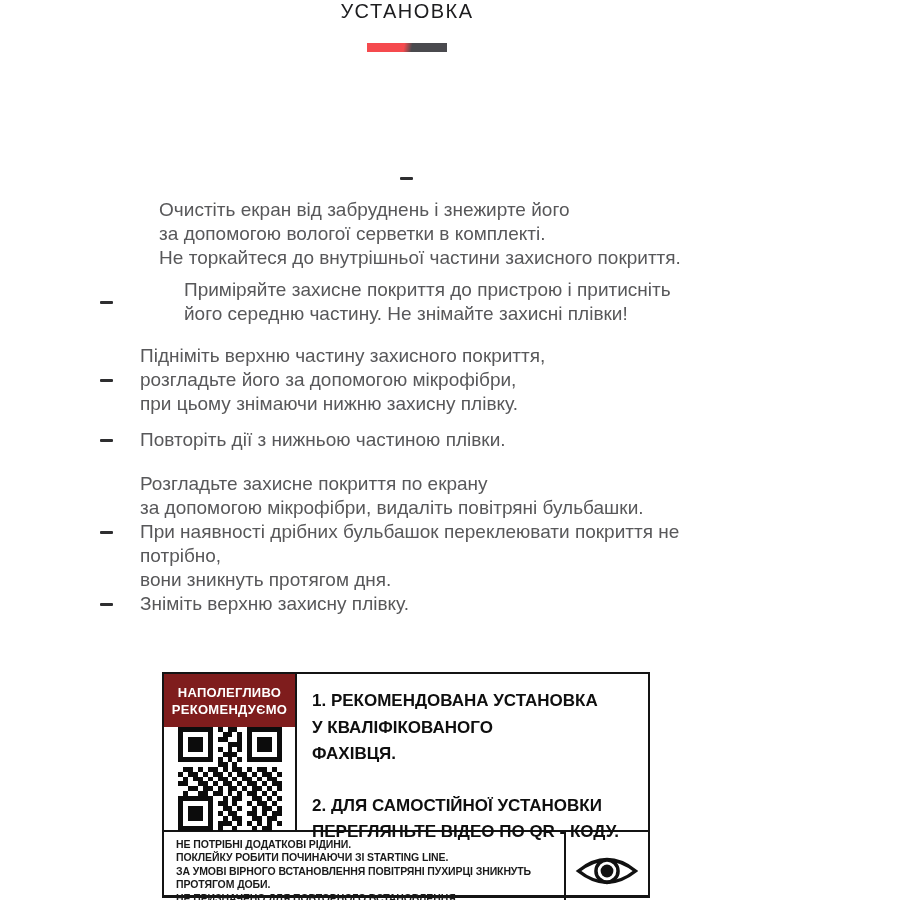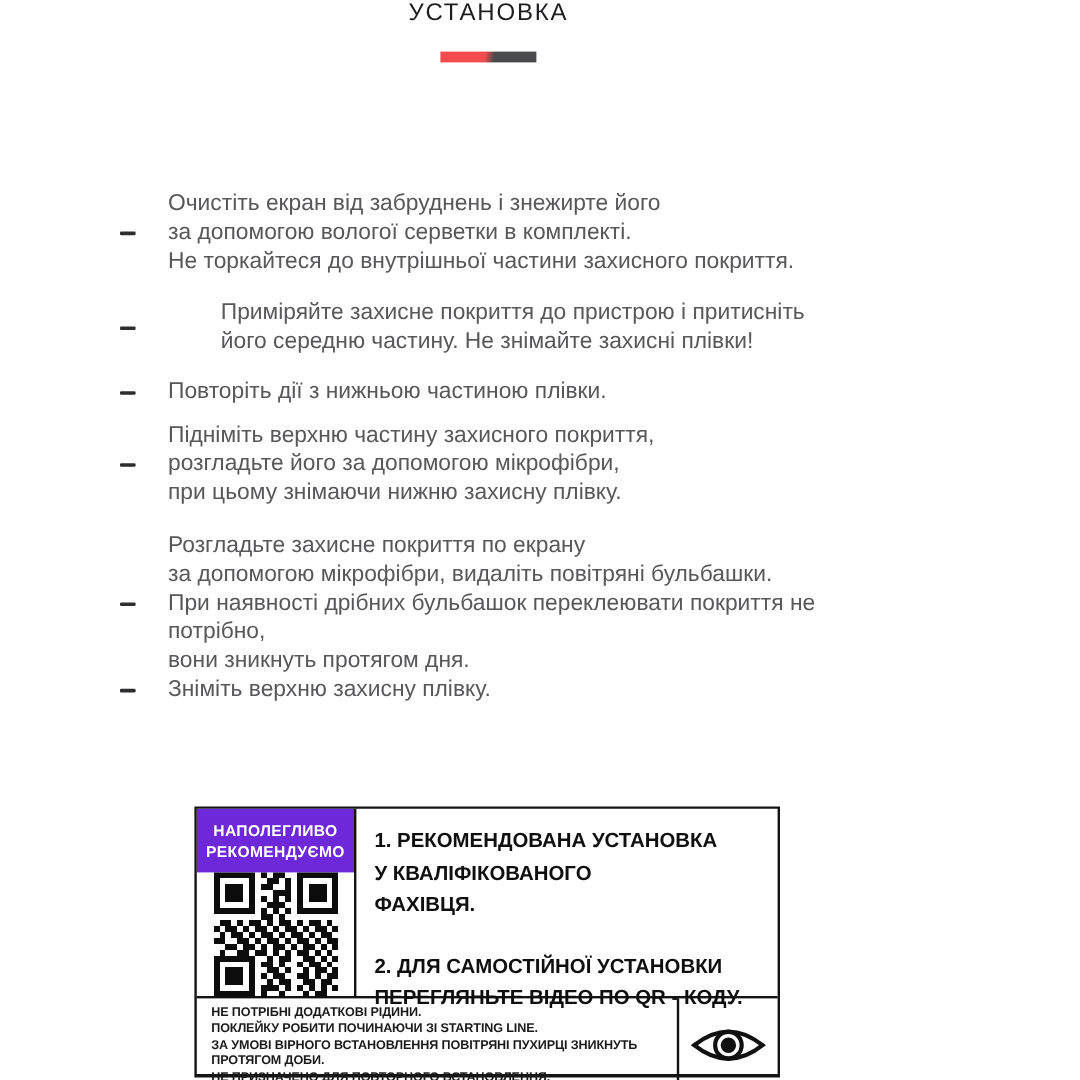--- a/index.html
+++ b/index.html
@@ -14,21 +14,21 @@
   .hdr h1 {
     font-size:20px; font-weight:500; letter-spacing:1.5px; color:#1d1d1f;
   }
   .title-bar {
     width:80px; height:9px; margin:20px auto 0;
     background:linear-gradient(100deg, var(--red) 0%, var(--red) 46%, var(--dark) 56%, var(--dark) 100%);
   }
   
   .steps { position:absolute; left:100px; top:158px; width:640px; list-style:none; }
   .step { display:flex; align-items:center; }
-  .step:nth-child(1){ margin-bottom:19px; }
+  .step:nth-child(1){ margin-bottom:8px;flex-direction:column; }
   .step:nth-child(2){ margin-bottom:18px;gap:44px; }
   .step:nth-child(3){ margin-bottom:12px; }
   .step:nth-child(4){ margin-bottom:20px; }
   .step:nth-child(5){ }
   .dash-col { width:40px; flex:0 0 40px; display:flex; align-items:center; }
   .dash { display:block; width:13px; height:3px; background:#2e2e30; border-radius:1px; }
   .step-text {
     font-size:19px; line-height:24px; color:#58585a; white-space:pre-line;
   }
   
@@ -36,21 +36,21 @@
     position:absolute; left:162px; top:672px; width:488px; height:226px;
     border:2px solid #141414; border-bottom-width:3px;
     display:flex; flex-direction:column; background:#fff;
   }
   .box-top { display:flex; height:158px; border-bottom:2px solid #141414; }
   .box-left {
     width:133px; flex:0 0 133px; border-right:2px solid #141414;
     display:flex; flex-direction:column;
   }
   .box-left-header {
-    background:#6d28d9; color:#ffffff; font-weight:bold; font-size:13px;
+    background:#7f1d1d; color:#ffffff; font-weight:bold; font-size:13px;
     line-height:17px; text-align:center; padding:10px 4px 9px;
     letter-spacing:0.3px; white-space:pre-line;
   }
   .qr-wrap { flex:1; display:flex; align-items:center; justify-content:center; }
   .qr-wrap svg { width:104px; height:104px; shape-rendering:crispEdges; }
   .box-right {
     flex:1; padding:14px 6px 10px 15px; color:#0f0f0f;
     font-weight:bold; font-size:17px; line-height:26.5px;
   }
   .box-item { white-space:pre-line; }
@@ -90,30 +90,30 @@
         <span class="dash"></span>
       </span>
       <span class="step-text">Приміряйте захисне покриття до пристрою і притисніть
 його середню частину. Не знімайте захисні плівки!</span>
     </li>
 
     <li class="step">
       <span class="dash-col">
         <span class="dash"></span>
       </span>
-      <span class="step-text">Повторіть дії з нижньою частиною плівки.</span>
-    </li>
-
-    <li class="step">
-      <span class="dash-col">
-        <span class="dash"></span>
-      </span>
       <span class="step-text">Підніміть верхню частину захисного покриття,
 розгладьте його за допомогою мікрофібри,
 при цьому знімаючи нижню захисну плівку.</span>
+    </li>
+
+    <li class="step">
+      <span class="dash-col">
+        <span class="dash"></span>
+      </span>
+      <span class="step-text">Повторіть дії з нижньою частиною плівки.</span>
     </li>
 
     <li class="step">
       <span class="dash-col">
         <span class="dash"></span>
       </span>
       <span class="step-text">Розгладьте захисне покриття по екрану
 за допомогою мікрофібри, видаліть повітряні бульбашки.
 При наявності дрібних бульбашок переклеювати покриття не потрібно,
 вони зникнуть протягом дня.</span>

